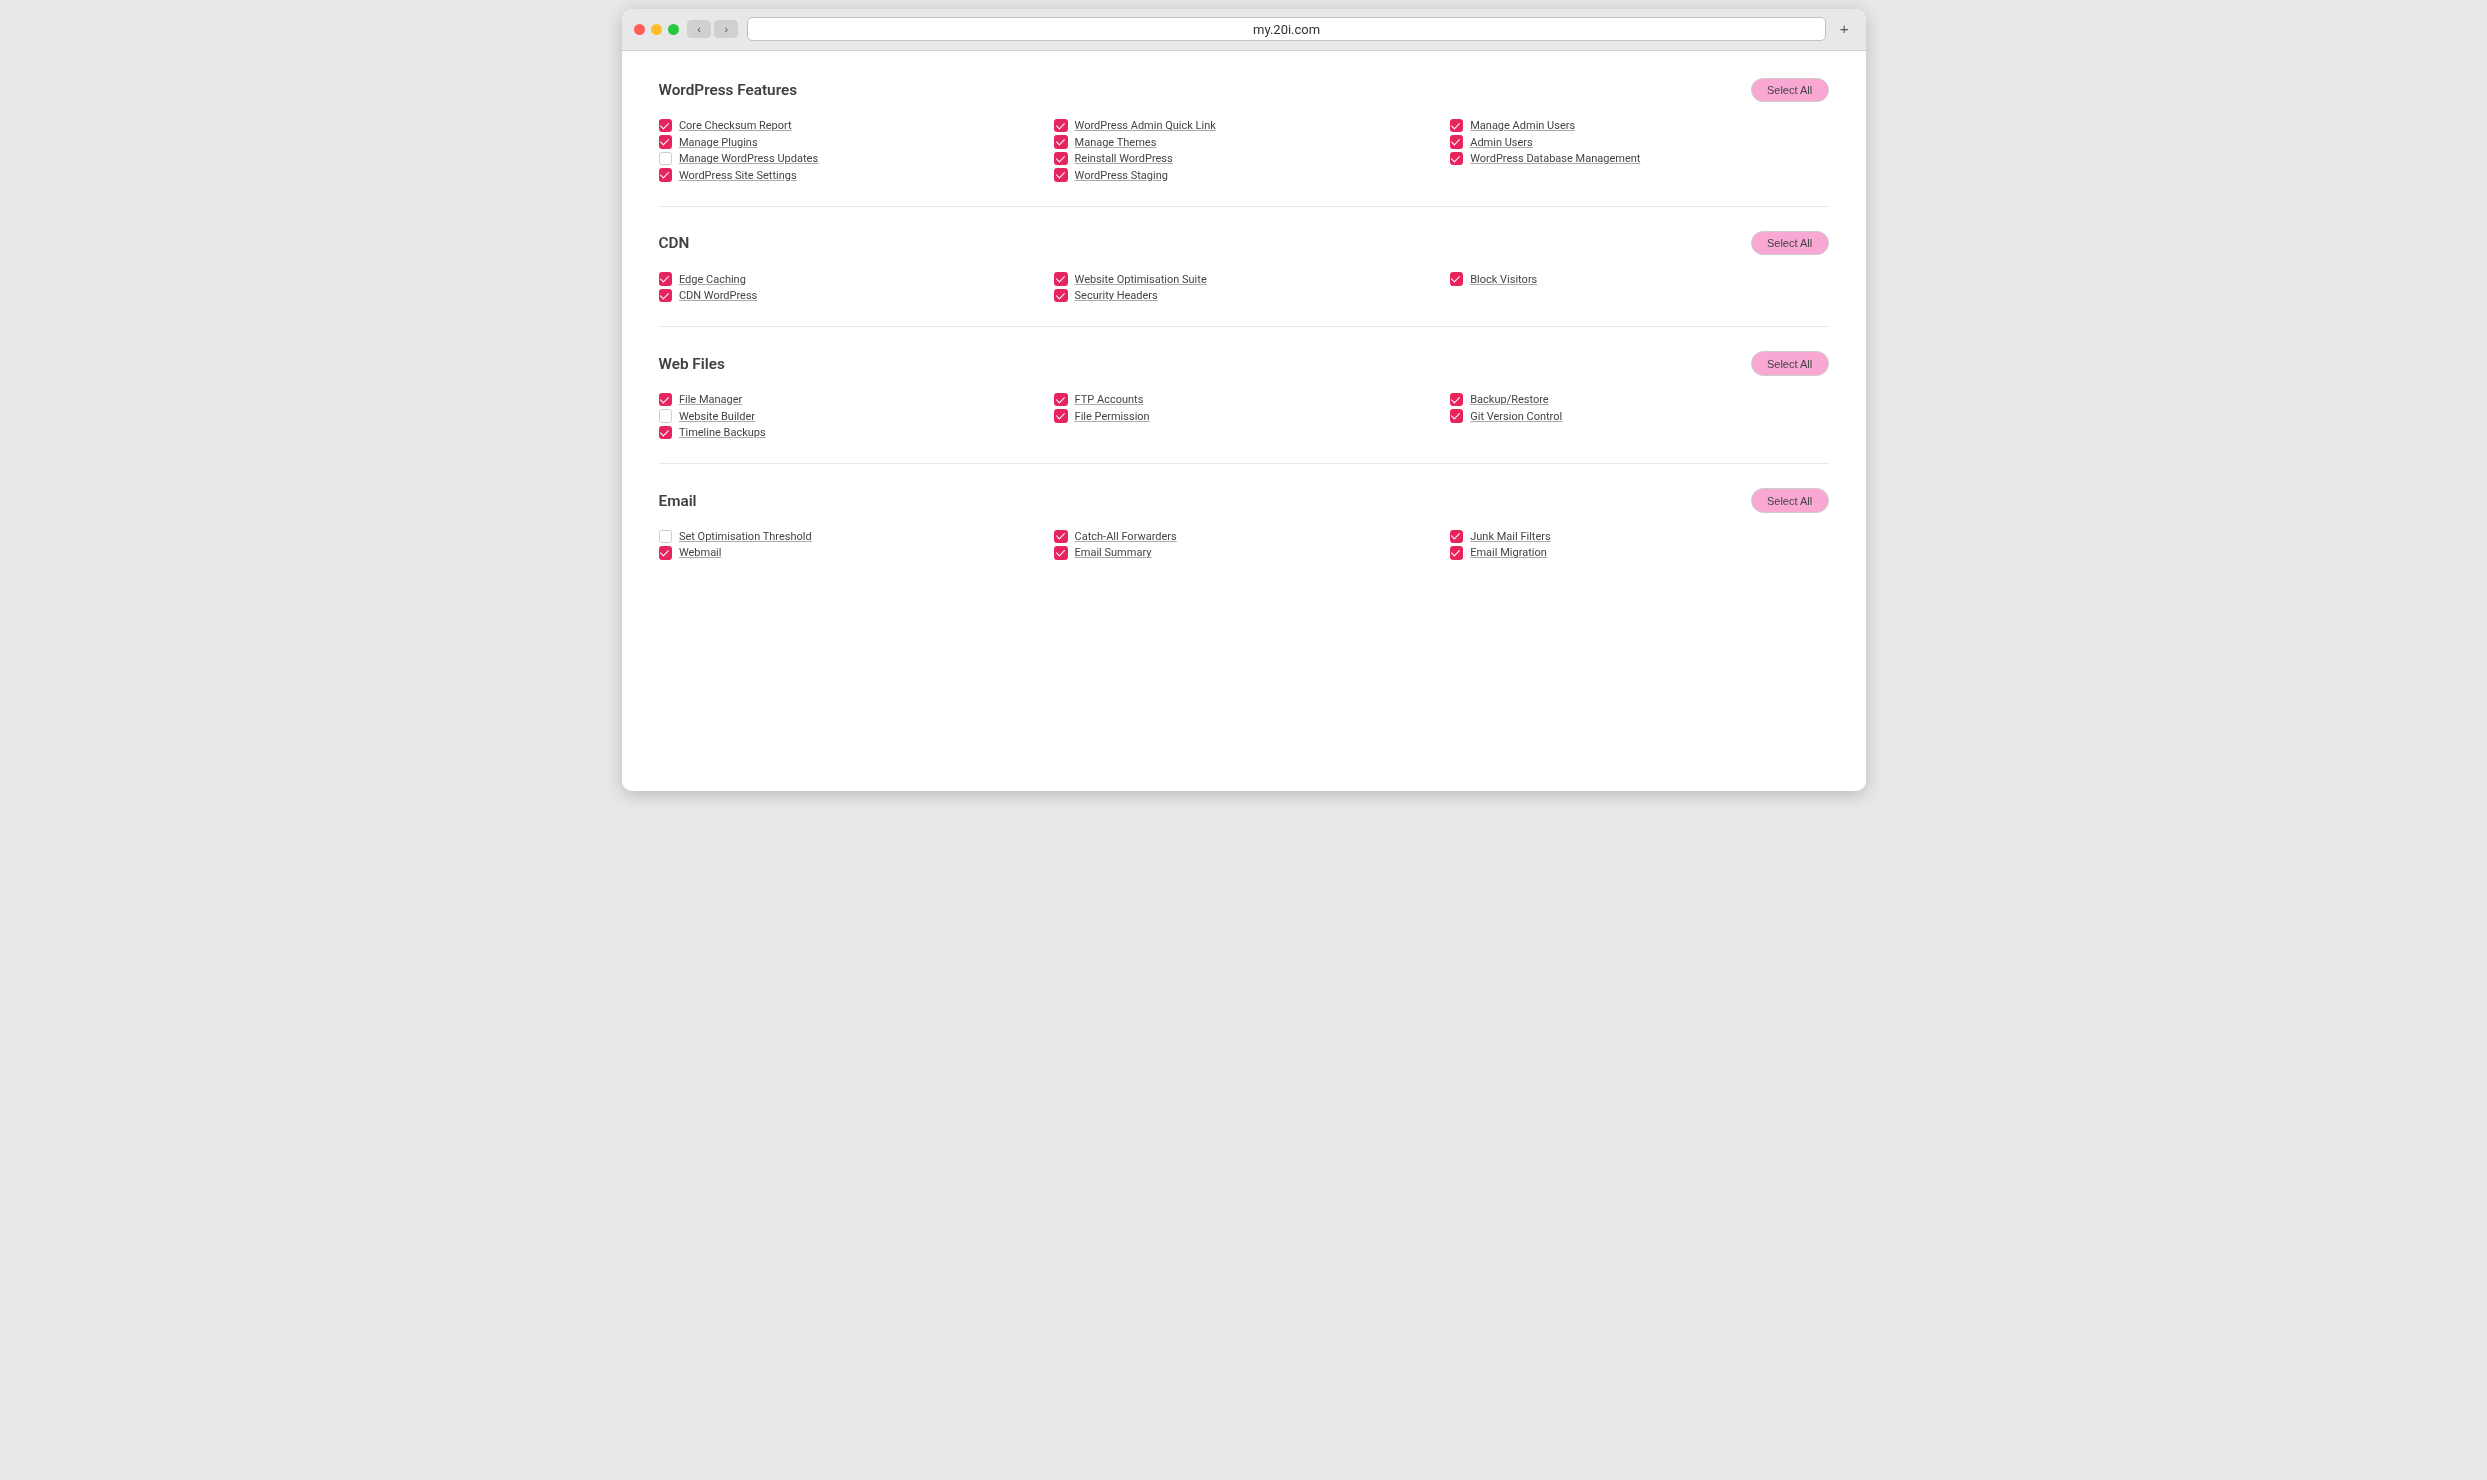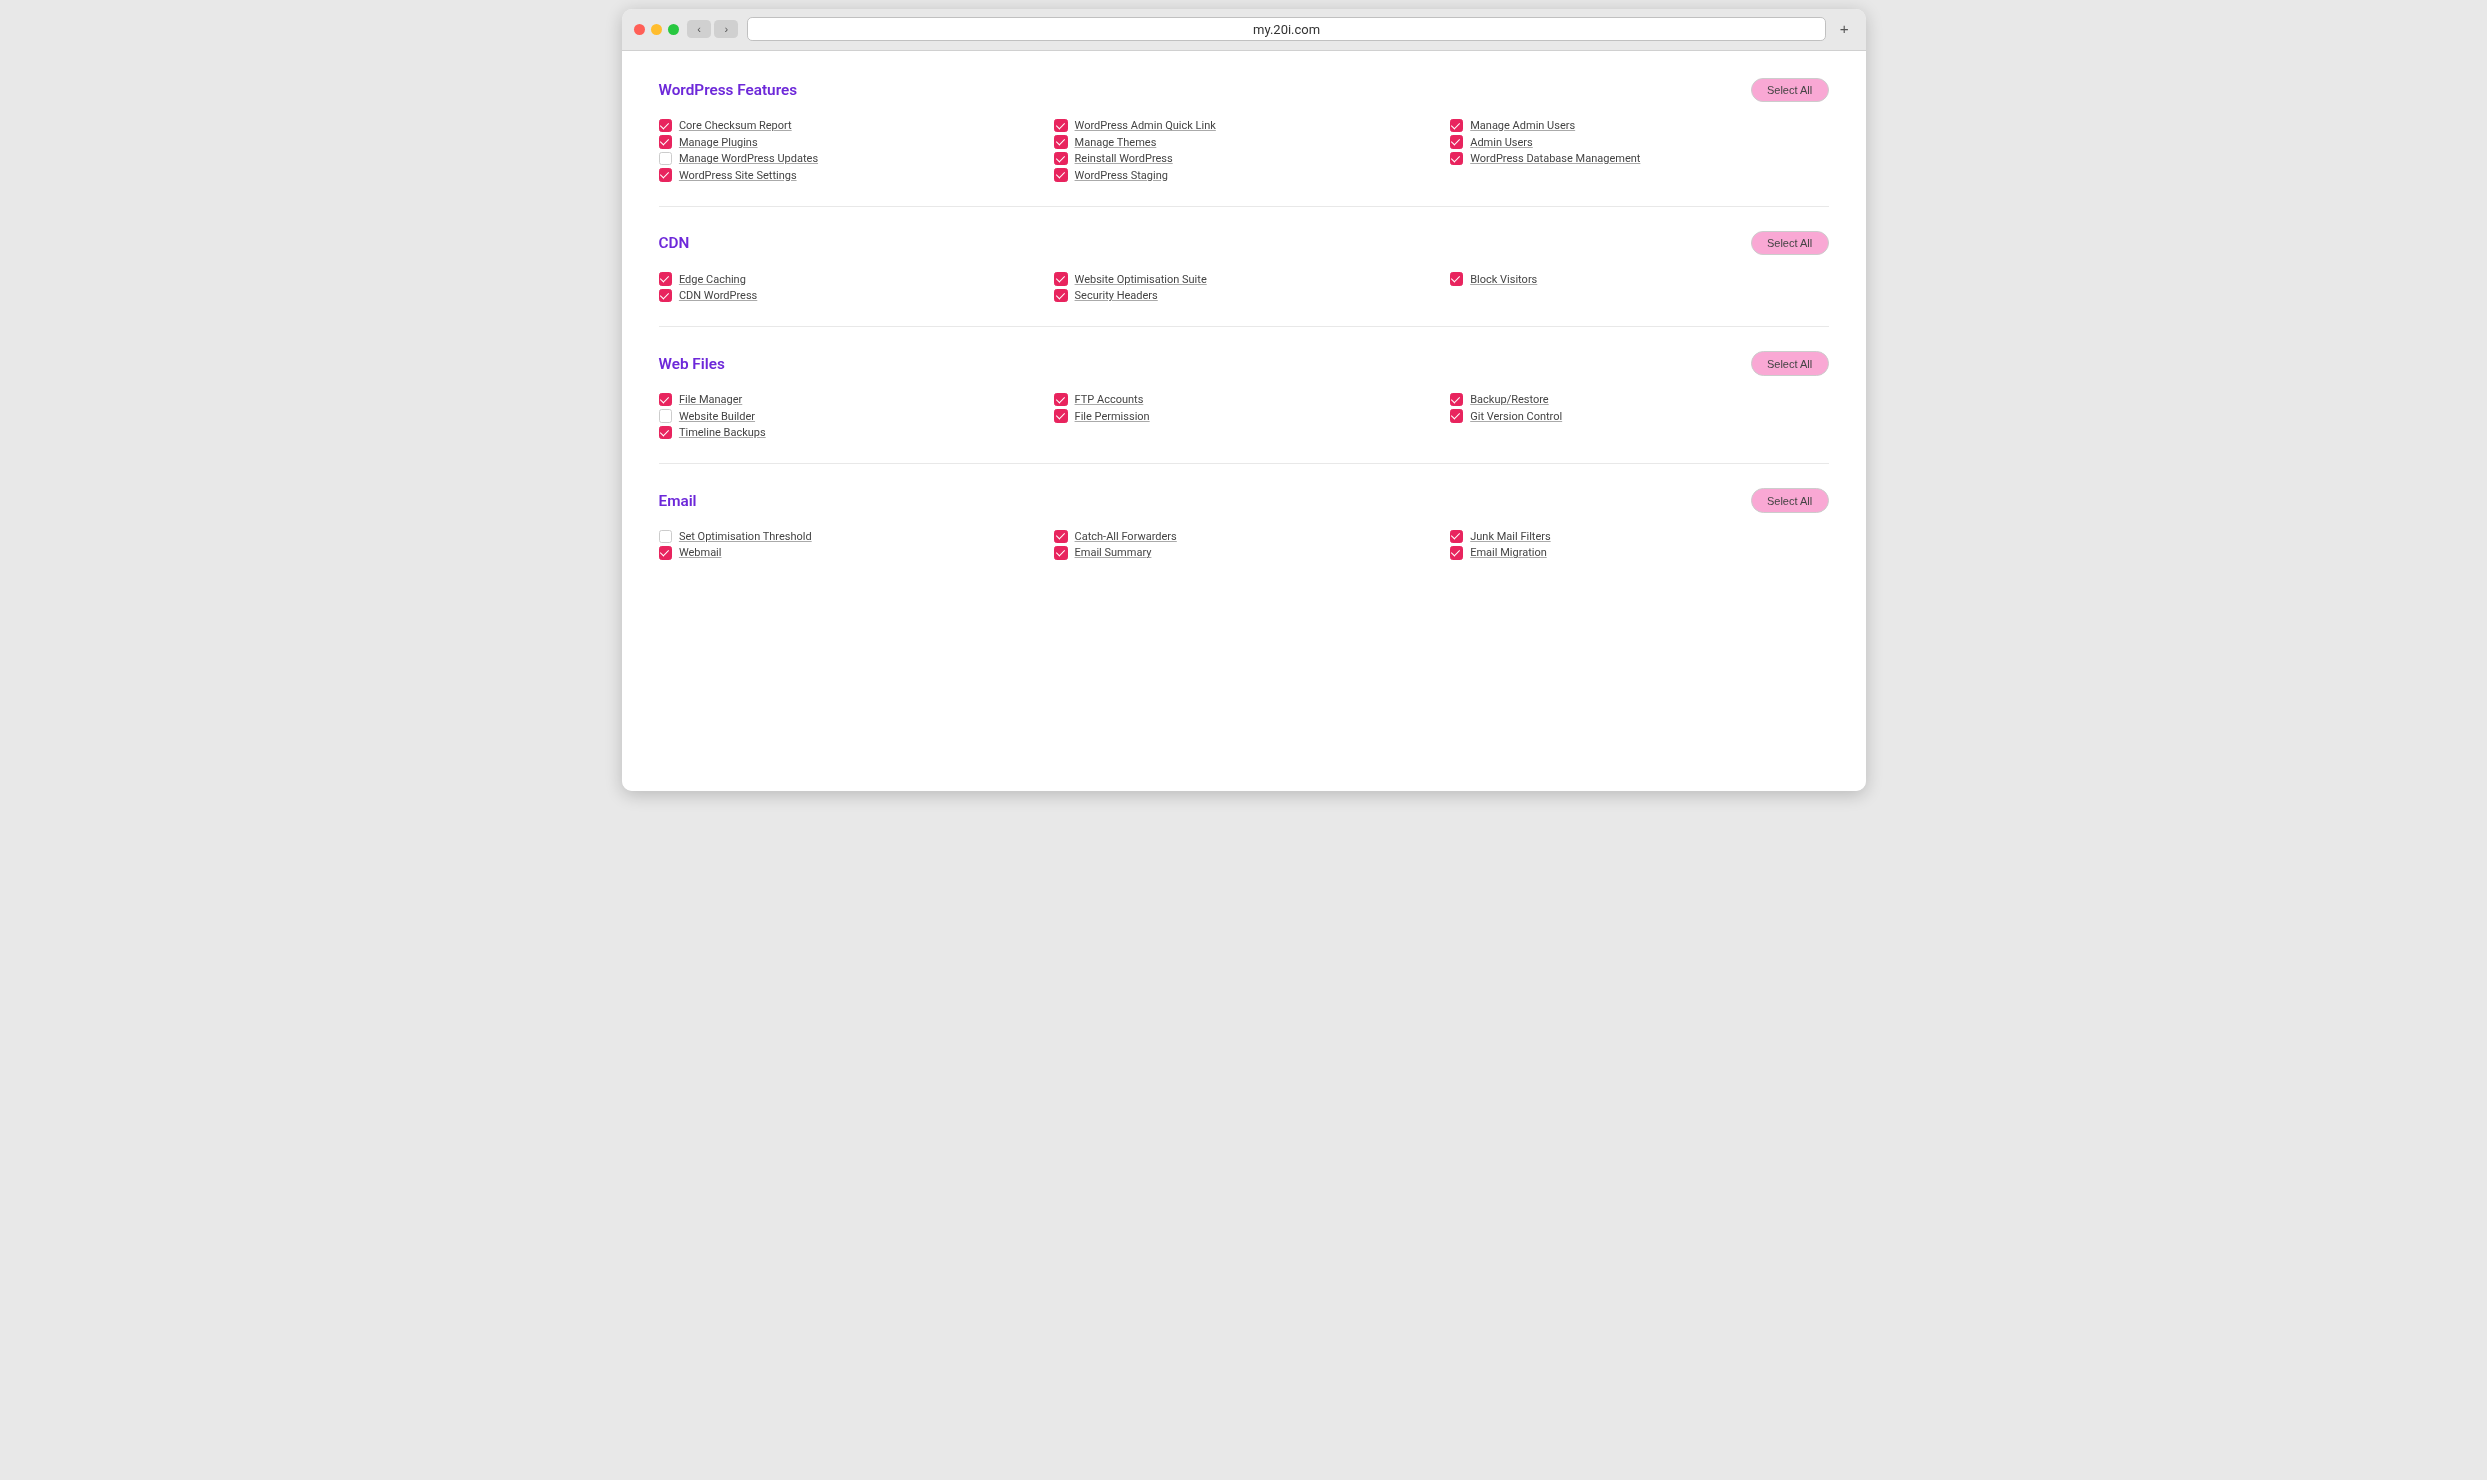--- a/index.html
+++ b/index.html
@@ -117,21 +117,21 @@
     .section-header {
       display: flex;
       align-items: center;
       justify-content: space-between;
       margin-bottom: 17px;
     }
 
     .section-title {
       font-size: 15.3px;
       font-weight: 600;
-      color: #6d28d9;
+      color: #404040;
     }
 
     .select-all-btn {
       background: #f9a8d4;
       border: 0.9px solid #ccc;
       border-radius: 17px;
       padding: 5.1px 15.3px;
       font-size: 11px;
       color: #444;
       cursor: pointer;

